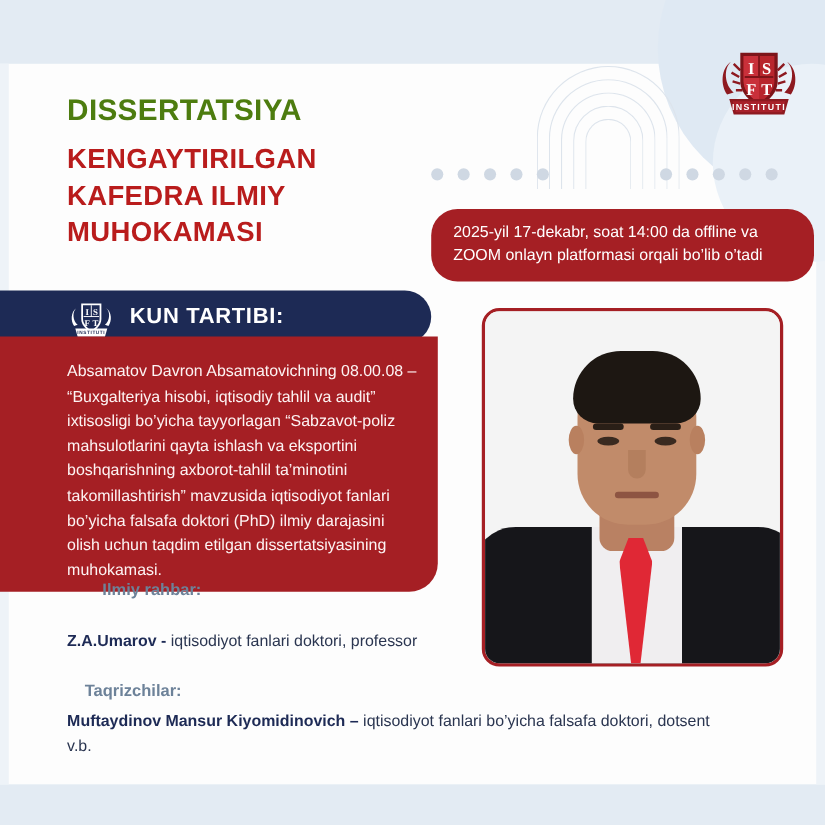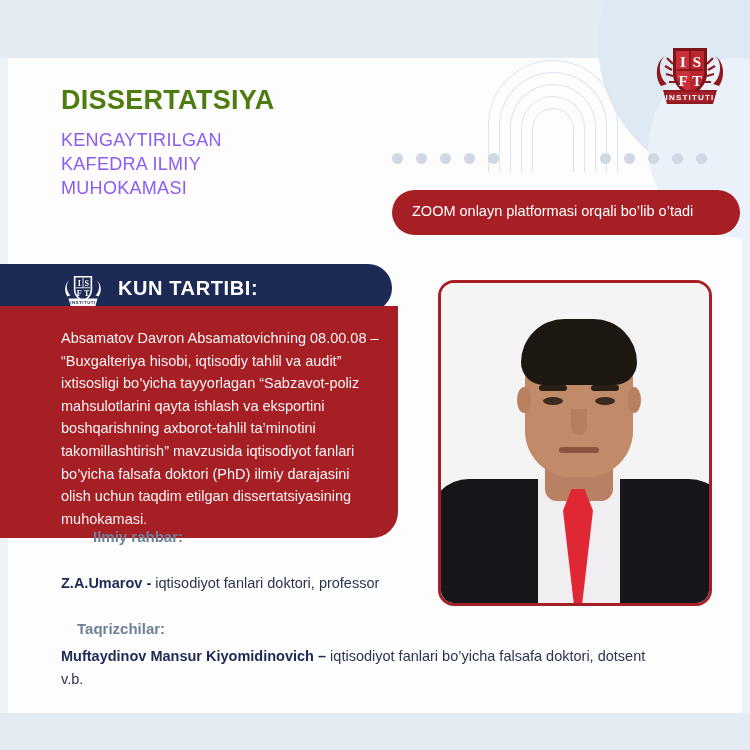--- a/index.html
+++ b/index.html
@@ -97,22 +97,22 @@
   .headline {
     position:absolute; left:61px; top:84px;
     width:330px;
   }
   .hl-main {
     font-size:27px; font-weight:bold; line-height:1.22;
     color:#4d7c0f; letter-spacing:0.3px;
   }
   .hl-sub {
     margin-top:12px;
-    font-size:18px; font-weight:normal; line-height:1.33;
-    color:#8b5cf6; letter-spacing:0.3px;
+    font-size:25px; font-weight:bold; line-height:1.33;
+    color:#b91c1c; letter-spacing:0.3px;
   }
 
   
   .date-banner {
     position:absolute; left:392px; top:190px;
     width:348px; padding:11px 20px 13px 20px;
     background:#a51f24;
     border-radius:24px;
     color:#ffffff;
     font-size:14.5px; line-height:1.44;
@@ -304,20 +304,21 @@
       <div>DISSERTATSIYA</div>
     </div>
     <div class="hl-sub">
       <div>KENGAYTIRILGAN</div>
       <div>KAFEDRA ILMIY</div>
       <div>MUHOKAMASI</div>
     </div>
   </div>
 
   <div class="date-banner">
+    <div>2025-yil 17-dekabr, soat 14:00 da offline va</div>
     <div>ZOOM onlayn platformasi orqali bo’lib o’tadi</div>
   </div>
 
   <div class="kt-header"></div>
   <div class="logo-hdr">
     <svg viewBox="0 0 78 72" width="42" height="40">
       <g>
         <path d="M14 16 C6 22 8 38 16 44 L10 46 C4 38 4 22 14 16 Z" fill="#ffffff"></path>
         <path d="M64 16 C72 22 70 38 62 44 L68 46 C74 38 74 22 64 16 Z" fill="#ffffff"></path>
         <path d="M22 8 L56 8 L56 34 C56 46 44 54 39 57 C34 54 22 46 22 34 Z" fill="#ffffff"></path>

